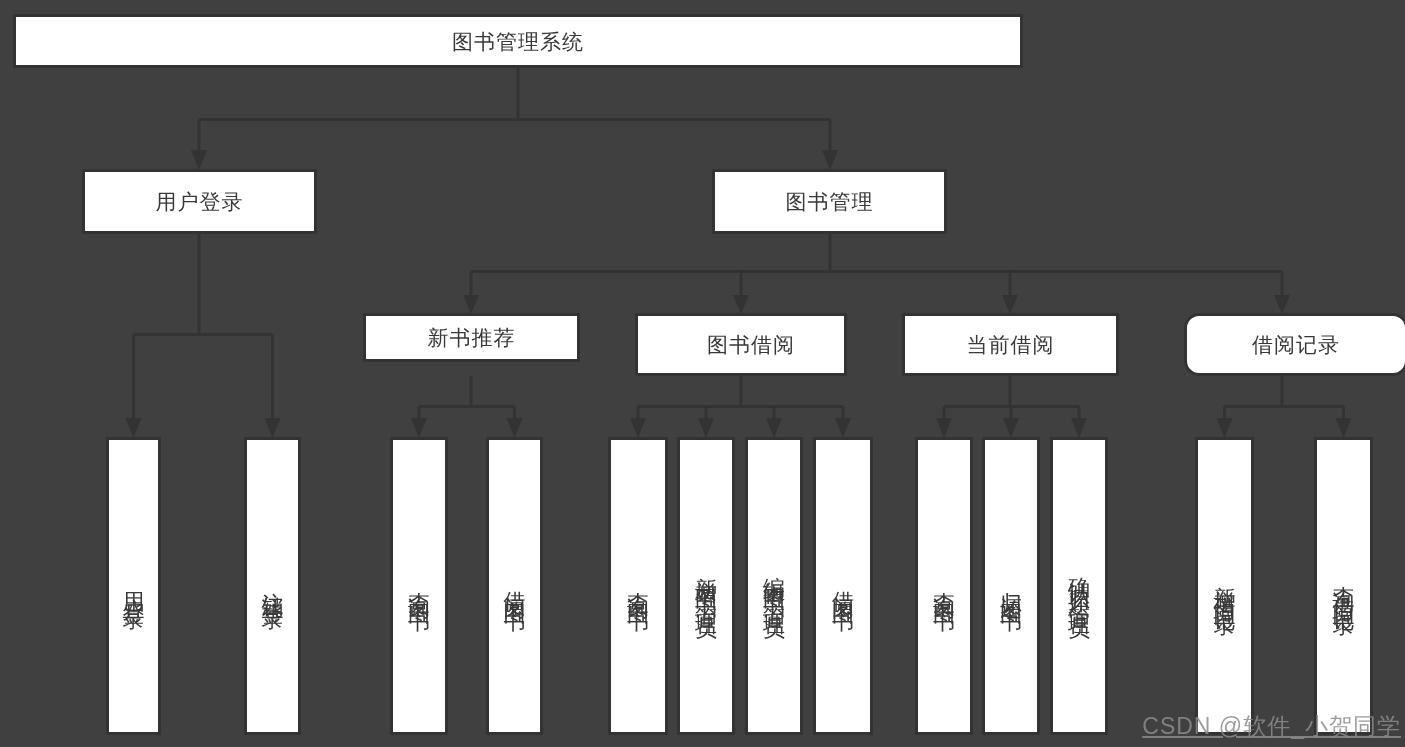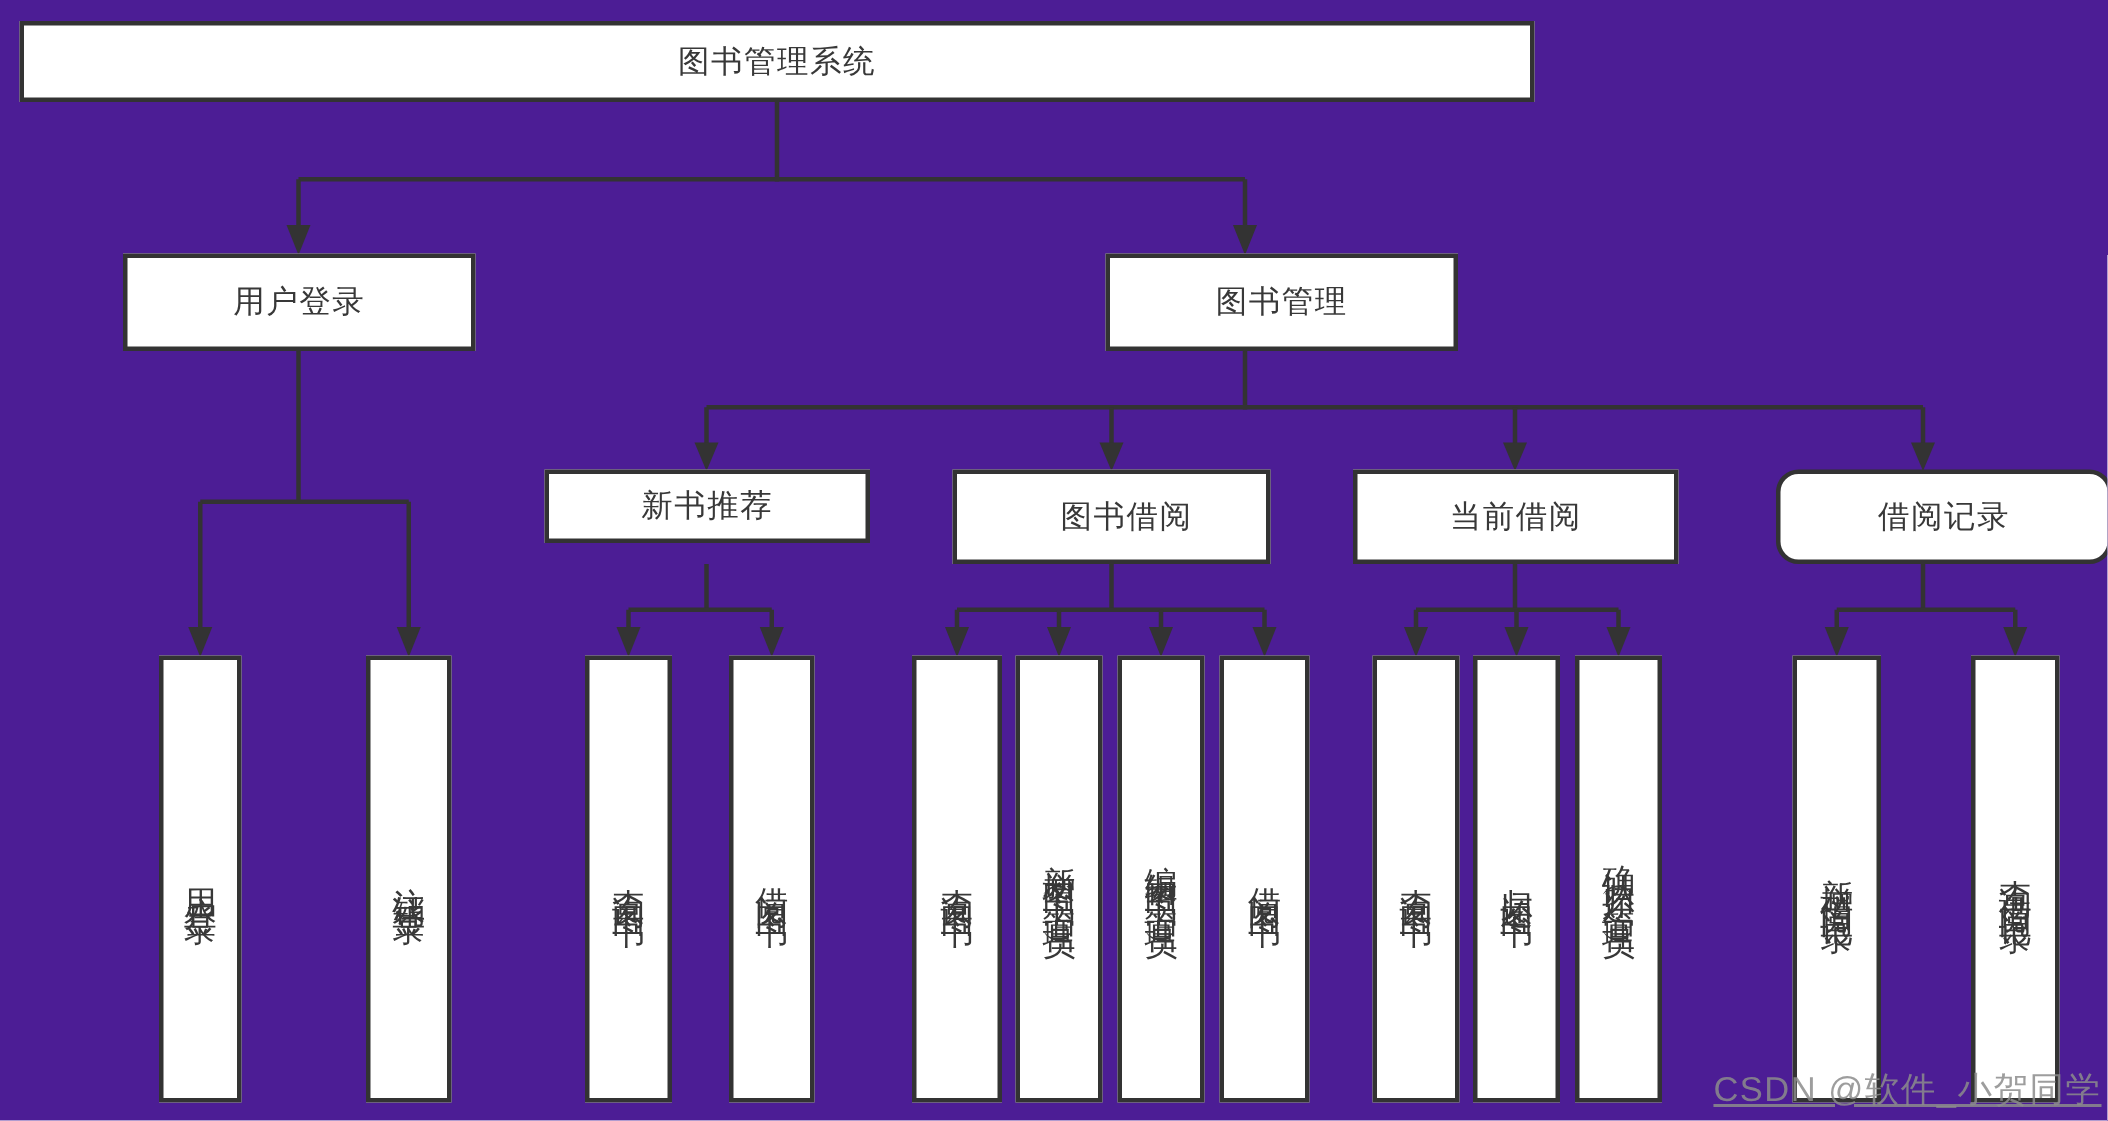--- a/index.html
+++ b/index.html
@@ -5,21 +5,21 @@
   html, body {
     margin: 0;
     padding: 0;
     background: #ffffff;
     font-family: "Liberation Sans", "DejaVu Sans", sans-serif;
   }
   .canvas {
     position: relative;
     width: 1405px;
     height: 747px;
-    background: #4c1d95;
+    background: #404040;
     overflow: hidden;
   }
   .connectors {
     position: absolute;
     left: 0;
     top: 0;
     width: 1405px;
     height: 747px;
     z-index: 1;
   }
@@ -147,21 +147,21 @@
     </g>
   </svg>
 
   <div class="node" style="left:13px; top:14px; width:1010px; height:54px;">
     <span class="hlabel">图书管理系统</span>
   </div>
 
   <div class="node" style="left:82px; top:169px; width:235px; height:65px;">
     <span class="hlabel">用户登录</span>
   </div>
-  <div class="node" style="left:712px; top:169px; width:235px; height:65px;margin-left:25px;">
+  <div class="node" style="left:712px; top:169px; width:235px; height:65px;">
     <span class="hlabel">图书管理</span>
   </div>
 
   <div class="node" style="left:363px; top:313px; width:217px; height:49px;">
     <span class="hlabel">新书推荐</span>
   </div>
   <div class="node" style="left:635px; top:313px; width:212px; height:63px;padding-left:20px;">
     <span class="hlabel">图书借阅</span>
   </div>
   <div class="node" style="left:902px; top:313px; width:217px; height:63px;text-align:center;">

